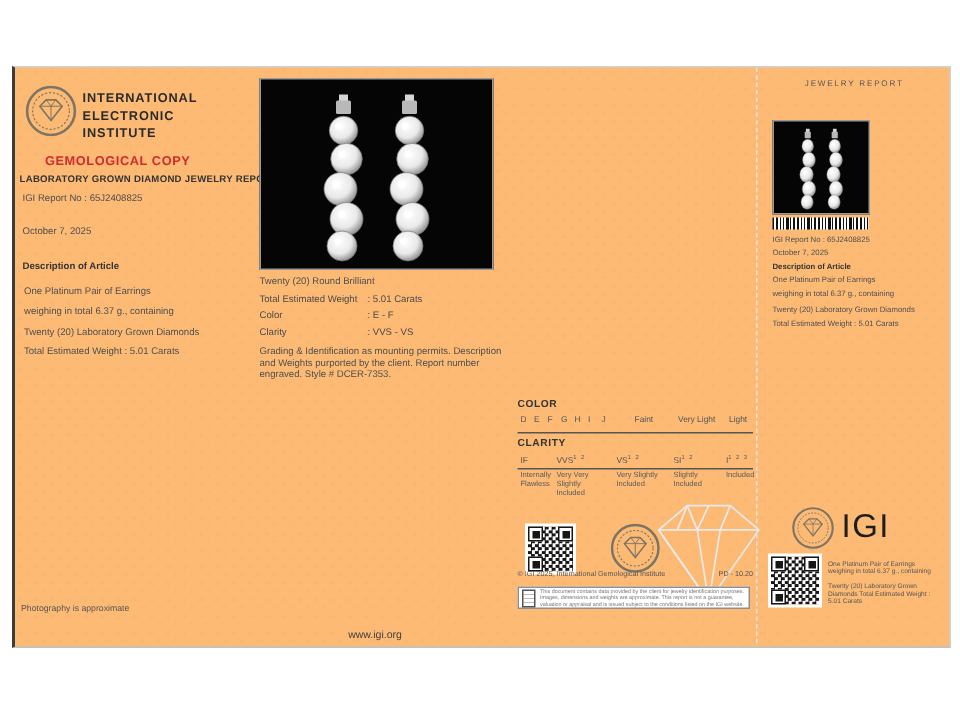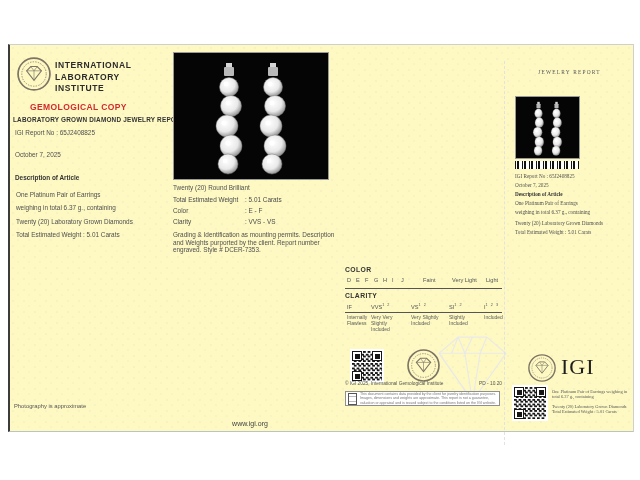--- a/index.html
+++ b/index.html
@@ -3,21 +3,21 @@
 <meta charset="utf-8">
 <style>
   html,body{margin:0;padding:0;}
   body{
     width:640px;height:480px;overflow:hidden;background:#ffffff;
     font-family:"Liberation Sans","DejaVu Sans",sans-serif;color:#4a4a4a;
     position:relative;-webkit-font-smoothing:antialiased;
   }
   .sheet{
     position:absolute;left:8px;top:44px;width:623px;height:386px;
-    background:#fef9c3;border:1px solid #cfcfcf;border-left:2px solid #3c3c3c;
+    background:#fdba74;border:1px solid #cfcfcf;border-left:2px solid #3c3c3c;
     border-bottom:1px solid #b9c4c4;
   }
   .texture{
     position:absolute;inset:0;pointer-events:none;
     background-image:
       radial-gradient(circle at 3px 3px, rgba(130,130,130,.055) 1px, transparent 1.6px),
       radial-gradient(circle at 8px 8px, rgba(130,130,130,.045) 1px, transparent 1.6px);
     background-size:11px 11px;
   }
   .abs{position:absolute;}
@@ -56,21 +56,21 @@
   .barcode{background:repeating-linear-gradient(90deg,#111 0 1px,#fff 1px 2.2px,#111 2.2px 4px,#fff 4px 4.8px,#111 4.8px 5.4px,#fff 5.4px 7px);}
 
   
   .copyrow{font-size:4.8px;color:#555;width:157px;display:flex;justify-content:space-between;}
   .disc-box{width:155px;height:15px;border:1px solid #8f8f8f;display:flex;align-items:center;gap:3px;padding:1px 2px;box-sizing:border-box;background:#fff;}
   .doc-ico{width:7px;height:10px;border:1px solid #555;background:
      repeating-linear-gradient(#fff 0 2px,#bbb 2px 2.6px);flex:0 0 auto;}
   .disc-txt{font-size:3.6px;line-height:4.2px;color:#777;}
 
   
-  .stub{position:absolute;left:494px;top:16px;width:129px;height:384px;border-left:1px dashed #e2e2e2;font-family:Liberation Serif, serif;}
+  .stub{position:absolute;left:494px;top:0;width:129px;height:384px;border-left:1px dashed #e2e2e2;}
   .stub-title{position:absolute;left:0;top:8px;width:129px;text-align:center;
     font-size:5.4px;letter-spacing:1.2px;color:#555;}
   .stub .small{font-size:5.2px;}
   .igi-word{font-size:22px;color:#1d1d1d;letter-spacing:1px;font-weight:500;}
   .qr-cap{font-size:4.4px;line-height:5.2px;color:#555;width:76px;}
 
   .wmark{opacity:1;pointer-events:none;}
   .site{font-size:7px;color:#3f3f3f;}
 </style>
 </head>
@@ -117,21 +117,21 @@
 
 <div class="sheet">
   <div class="texture"></div>
 
   <svg class="abs" style="left:7px;top:12px" width="34" height="34" viewBox="0 0 32 32">
       <use href="#seal"></use>
     </svg>
 
   <div class="abs inst-name">
     <div>INTERNATIONAL</div>
-    <div>LABORATORY</div>
+    <div>ELECTRONIC</div>
     <div>INSTITUTE</div>
   </div>
 
   <div class="abs ecopy">GEMOLOGICAL COPY</div>
   <div class="abs rpt-type">LABORATORY GROWN DIAMOND JEWELRY REPORT</div>
   <div class="abs small" style="left:5px;top:84px">IGI Report No : 65J2408825</div>
   <div class="abs small" style="left:5px;top:106px">October 7, 2025</div>
   <div class="abs small bold" style="left:5px;top:129px">Description of Article</div>
   <div class="abs small" style="left:6px;top:146px">One Platinum Pair of Earrings</div>
   <div class="abs small" style="left:6px;top:159px">weighing in total 6.37 g., containing</div>

